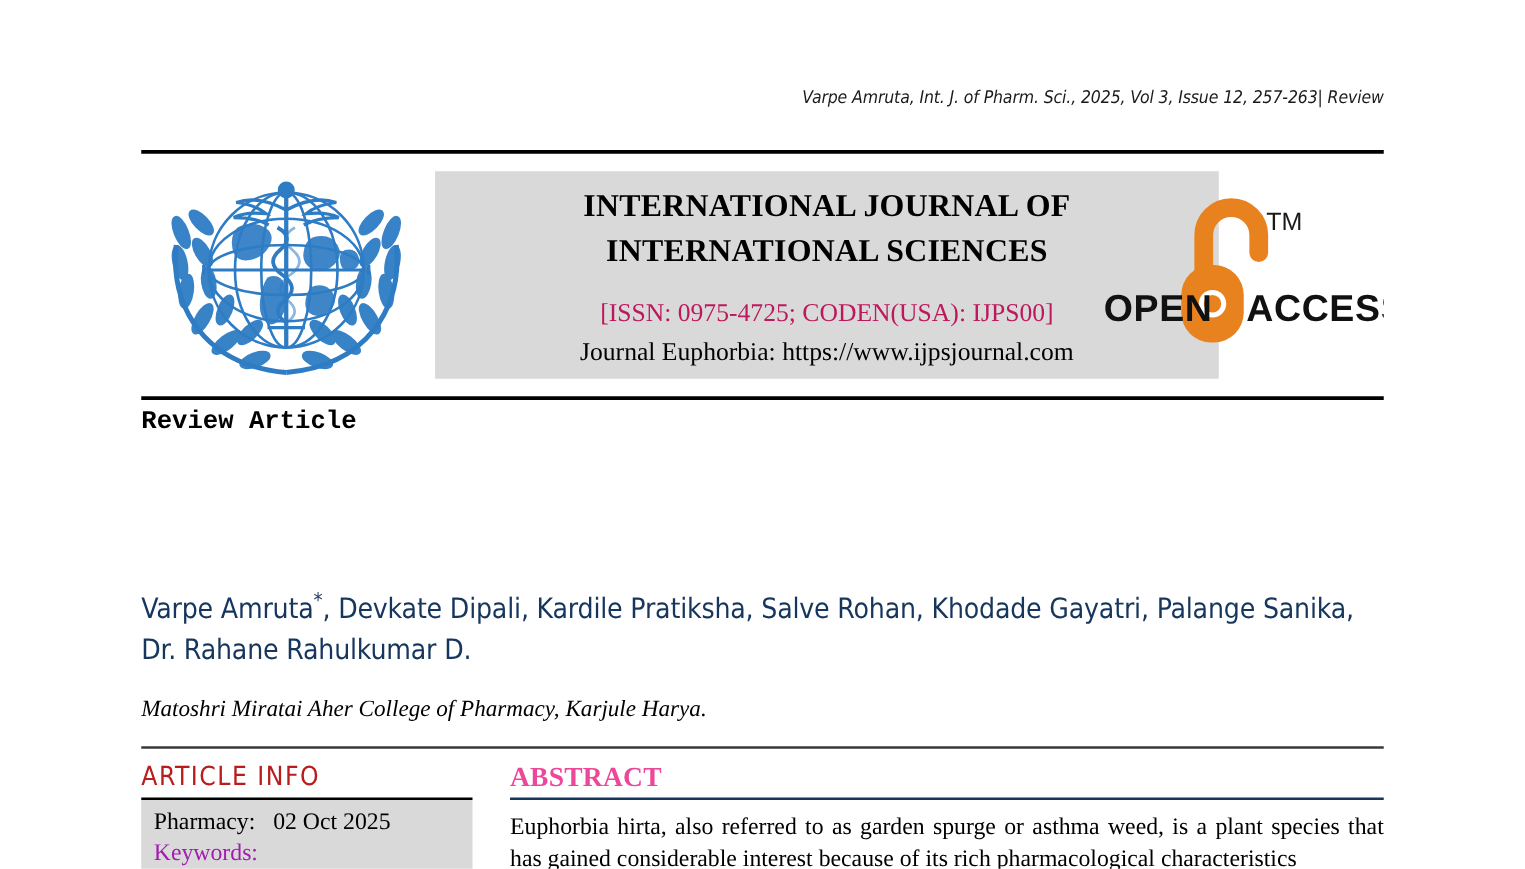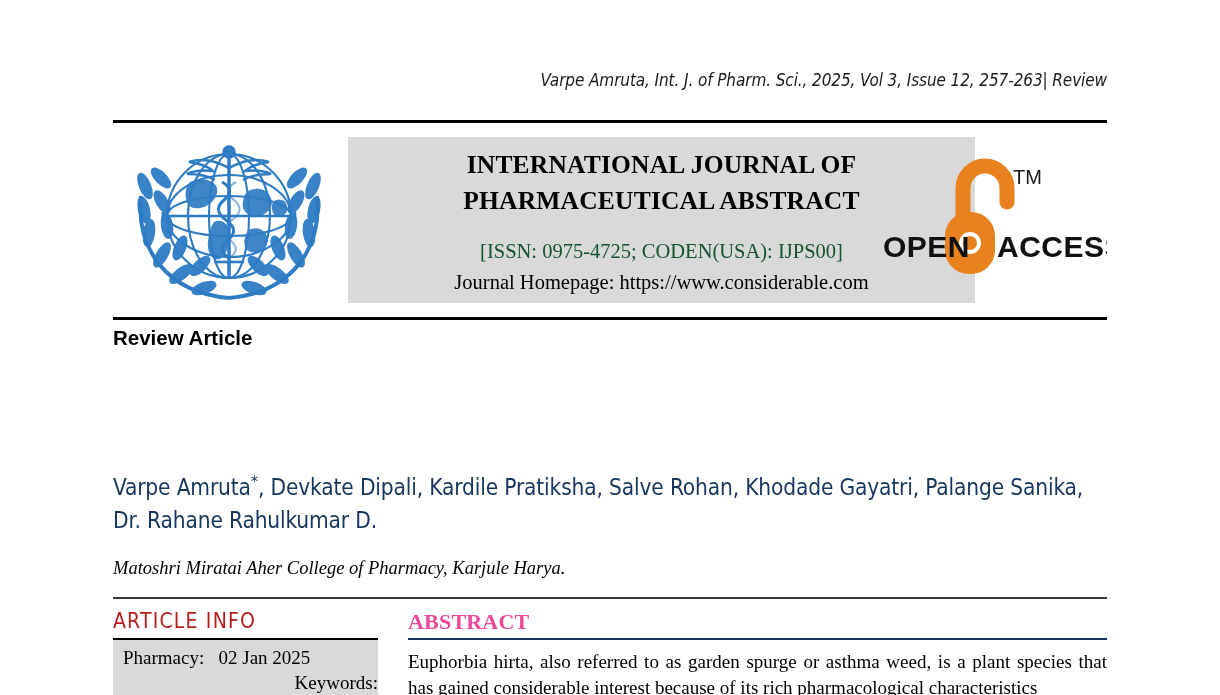--- a/index.html
+++ b/index.html
@@ -24,21 +24,21 @@
 
   
   .running-head {
     position: absolute;
     left: 113px;
     top: 70px;
     width: 994px;
     text-align: right;
     font-family: "DejaVu Sans Condensed", "Liberation Sans", sans-serif;
     font-style: italic;
-    font-size: 17px;
+    font-size: 14px;
     color: #1a1a1a;
     letter-spacing: -0.1px;
     white-space: nowrap;
   }
 
   
   .rule-thick {
     position: absolute;
     left: 113px;
     width: 994px;
@@ -94,21 +94,21 @@
     font-weight: bold;
     font-size: 25.5px;
     color: #000000;
     text-align: center;
     line-height: 1.42;
     letter-spacing: 0.2px;
   }
   .journal-issn {
     font-family: "Liberation Serif", serif;
     font-size: 20.5px;
-    color: #14532d;
+    color: #be185d;
     text-align: center;
     line-height: 1.45;
     margin-top: 18px;
   }
   .journal-home {
     font-family: "Liberation Serif", serif;
     font-size: 20.5px;
     color: #000000;
     text-align: center;
     line-height: 1.45;
@@ -122,21 +122,21 @@
     width: 224px;
     height: 130px;
   }
   .oa-wrap svg { display: block; }
 
   
   .article-type {
     position: absolute;
     left: 113px;
     top: 326px;
-    font-family: Liberation Sans, sans-serif;
+    font-family: Liberation Mono, monospace;
     font-weight: bold;
     font-size: 20.5px;
     color: #000000;
   }
 
   
   .article-title {
     position: absolute;
     left: 113px;
     top: 366px;
@@ -216,22 +216,21 @@
     min-height: 56px;
   }
   .info-row {
     font-family: "Liberation Serif", serif;
     font-size: 19px;
     color: #000000;
     line-height: 1.3;
     white-space: pre;
   }
   .info-row.kw {
-    color: #000000;
-    text-align: right;
+    color: #a21caf;
   }
 
   .abstract-head {
     font-family: "Liberation Serif", serif;
     font-weight: bold;
     font-size: 22px;
     color: #ec4899;
     line-height: 1.05;
     letter-spacing: 0.2px;
   }
@@ -328,24 +327,24 @@
             <ellipse cx="160" cy="110" rx="5" ry="12" transform="rotate(-22 160 110)"></ellipse>
             <ellipse cx="140" cy="128" rx="5" ry="12" transform="rotate(-46 140 128)"></ellipse>
           </g>
         </g>
       </svg>
     </div>
 
     <div class="journal-box">
       <div class="journal-title">
         <span>INTERNATIONAL JOURNAL OF</span><br>
-        <span>PHARMACEUTICAL ABSTRACT</span>
+        <span>INTERNATIONAL SCIENCES</span>
       </div>
       <div class="journal-issn">[ISSN: 0975-4725; CODEN(USA): IJPS00]</div>
-      <div class="journal-home">Journal Homepage: https://www.considerable.com</div>
+      <div class="journal-home">Journal Euphorbia: https://www.ijpsjournal.com</div>
     </div>
 
     <div class="oa-wrap">
       <svg width="224" height="130" viewBox="0 0 224 130">
 
         <g>
 
           <path d="M80 62 L80 34 a22 22 0 0 1 44 0 L124 48" fill="none" stroke="#E8821E" stroke-width="15" stroke-linecap="round"></path>
 
           <rect x="62" y="58" width="50" height="62" rx="24" fill="#E8821E"></rect>
@@ -370,21 +369,21 @@
   <div class="authors">Varpe Amruta<sup>*</sup>, Devkate Dipali, Kardile Pratiksha, Salve Rohan, Khodade Gayatri, Palange Sanika, Dr. Rahane Rahulkumar D.</div>
 
   <div class="affiliation">Matoshri Miratai Aher College of Pharmacy, Karjule Harya.</div>
 
   <div class="rule-thin-full"></div>
 
   <div class="col-left">
     <div class="info-head">ARTICLE INFO</div>
     <div class="info-rule"></div>
     <div class="info-box">
-      <div class="info-row"><span>Pharmacy:</span>&nbsp;&nbsp; <span>02 Jan 2025</span></div>
+      <div class="info-row"><span>Pharmacy:</span>&nbsp;&nbsp; <span>02 Oct 2025</span></div>
       <div class="info-row kw">Keywords:</div>
     </div>
   </div>
 
   <div class="col-right">
     <div class="abstract-head">ABSTRACT</div>
     <div class="abstract-rule"></div>
     <div class="abstract-body">Euphorbia hirta, also referred to as garden spurge or asthma weed, is a plant species that has gained considerable interest because of its rich pharmacological characteristics</div>
   </div>
 

